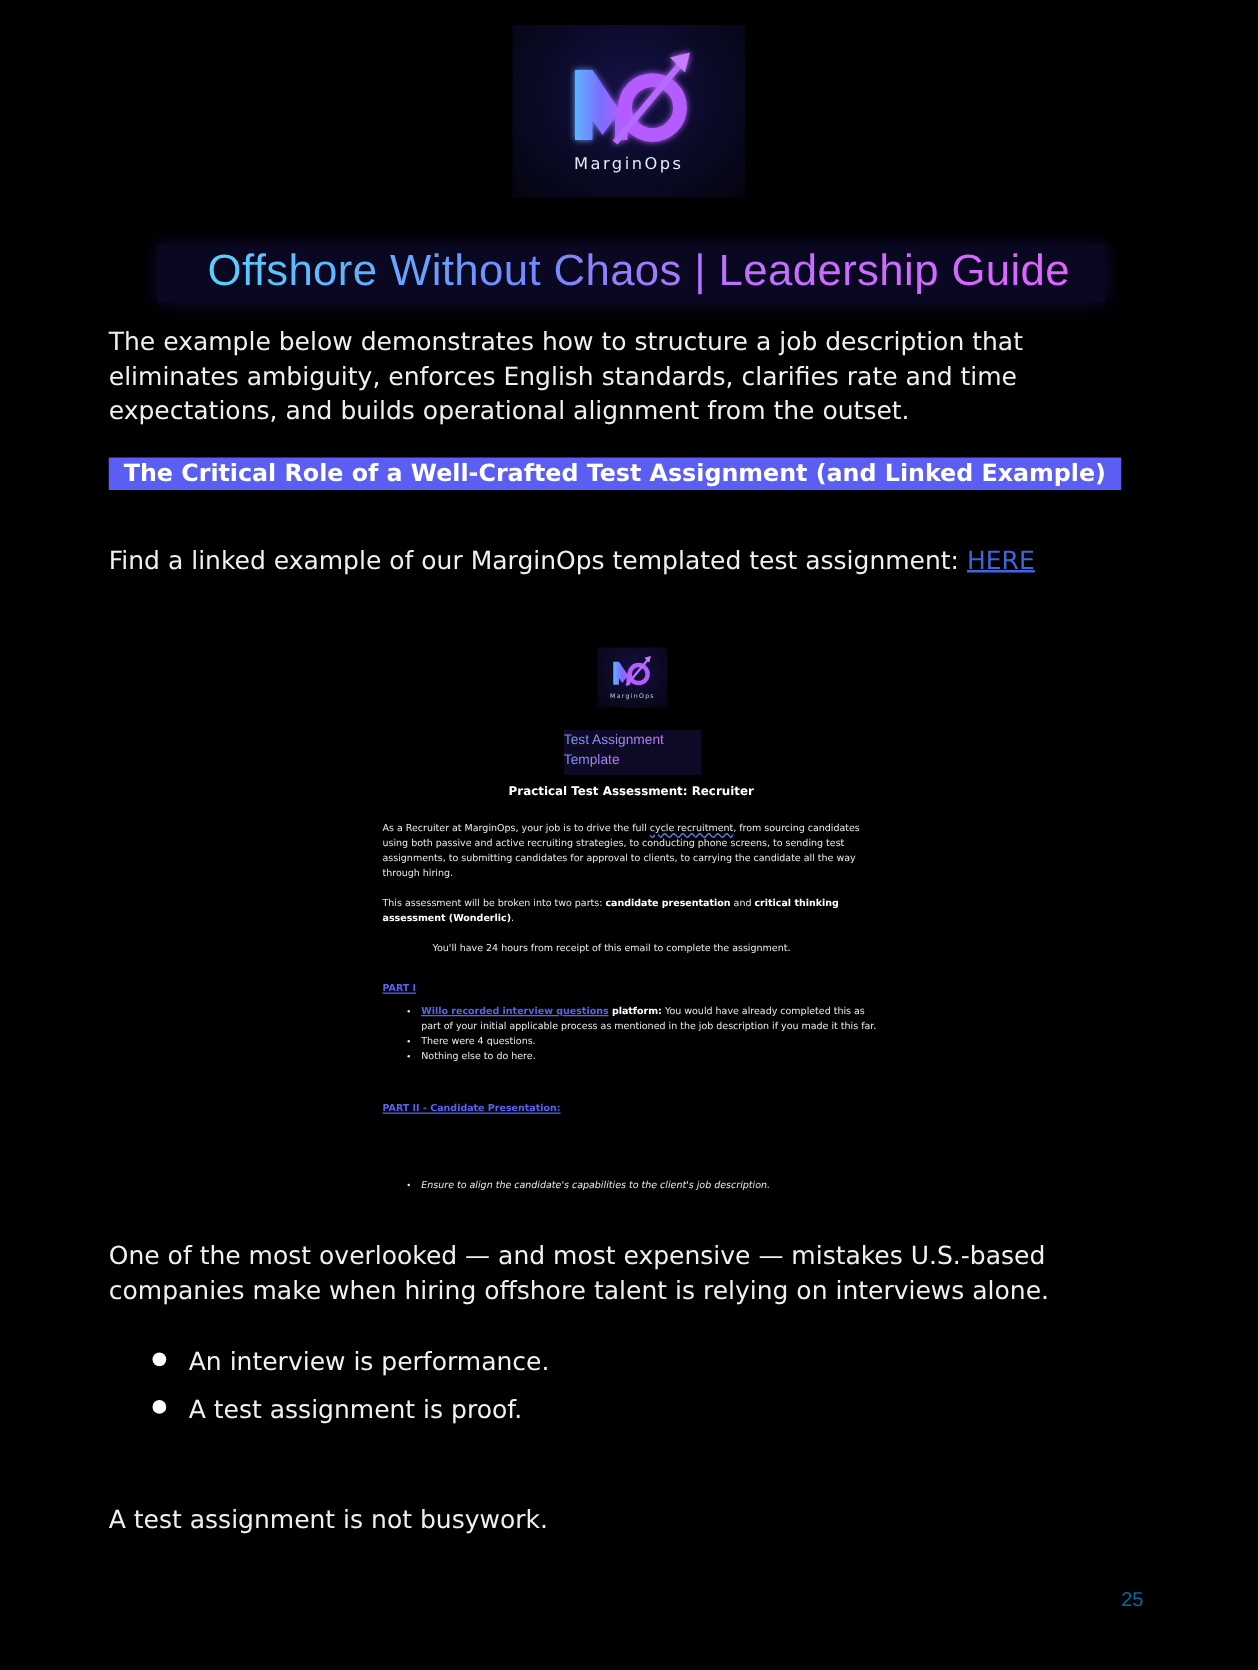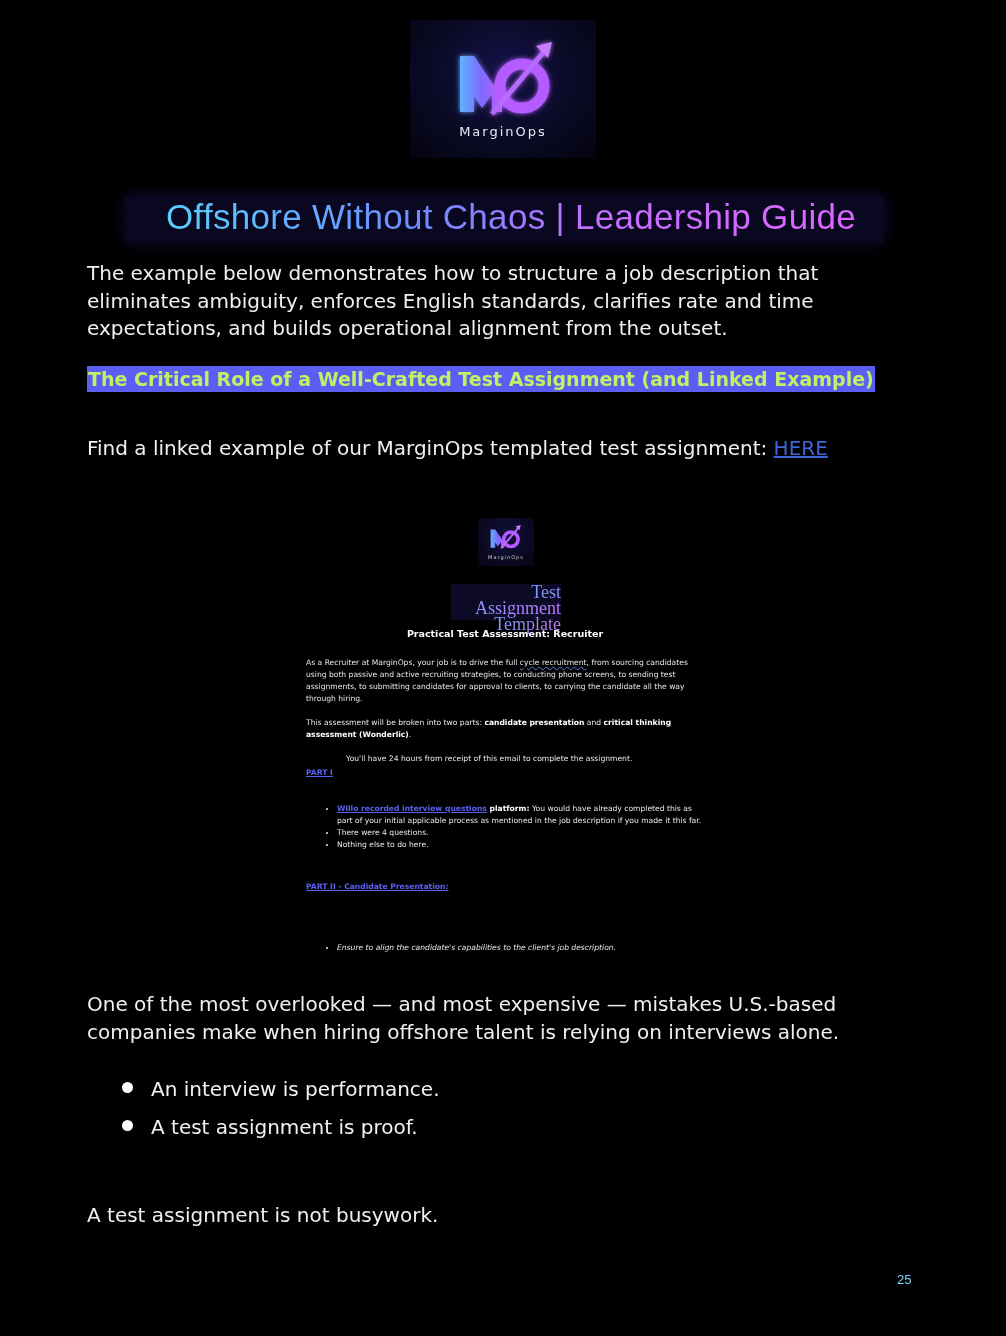--- a/index.html
+++ b/index.html
@@ -31,40 +31,40 @@
       background: linear-gradient(90deg, #56d8ff 0%, #6f8bff 38%, #c070ff 60%, #e065ff 100%);
       -webkit-background-clip: text; background-clip: text; color: transparent;
       text-shadow: none;
       letter-spacing: 0.3px;
     }
 
     .body-text { font-size: 20px; line-height: 27.5px; color: #f0f0f0; }
     .intro { left: 87px; top: 260px; width: 830px; }
 
     .heading-hl {
-      left: 87px; top: 366px; height: 26px; padding: 0 1px;
-      background: #5a5ef2; color: #bef264; font-weight: bold; font-size: 19px; line-height: 26px;
+      left: 87px; top: 366px; height: 26px; padding: 0 12px;
+      background: #5a5ef2; color: #ffffff; font-weight: bold; font-size: 19px; line-height: 26px;
       white-space: nowrap;
     }
 
     .link-line { left: 87px; top: 435px; white-space: nowrap; }
     .link { color: #3d67d8; text-decoration: underline; }
 
     
     .embed { left: 300px; top: 516px; width: 410px; height: 450px; }
     .mini-logo {
       position: absolute; left: 178px; top: 2px; width: 56px; height: 48px;
       background: radial-gradient(ellipse at 50% 40%, #14103f 0%, #050511 100%);
     }
     .mini-logo svg { position: absolute; left: 10px; top: 4px; width: 36px; height: 30px; }
     .mini-logo .w { position: absolute; left: 0; right: 0; top: 36px; text-align: center; font-size: 5px; letter-spacing: 1px; color: #ccc; }
     .mini-title {
       position: absolute; left: 151px; top: 68px; width: 110px; height: 36px;
-      background: #0c0a24; text-align: right; font-size: 18px; line-height: 16px;
-      font-family: Liberation Serif, serif;
+      background: #0c0a24; text-align: left; font-size: 11px; line-height: 16px;
+      font-family: Liberation Sans, sans-serif;
     }
     .mini-title span {
       background: linear-gradient(90deg, #7a9bff 0%, #c37cff 100%);
       -webkit-background-clip: text; background-clip: text; color: transparent;
     }
     .mini-sub { position: absolute; left: 0; right: 0; top: 112px; text-align: center; font-size: 9.5px; font-weight: bold; color: #fff; }
     .mini-text { position: absolute; left: 6px; width: 400px; font-size: 7.6px; line-height: 12px; color: #e8e8e8; }
     .mini-text b { color: #fff; }
     .mini-link { color: #5b62f0; text-decoration: underline; font-weight: bold; }
     .mini-ul { margin: 0; padding-left: 31px; list-style: disc; }
@@ -72,21 +72,21 @@
     .ul-wavy { text-decoration: underline; text-decoration-style: wavy; text-decoration-color: #5b7cd8; }
 
     .para2 { left: 87px; top: 991px; width: 830px; }
 
     .bullets { left: 119px; top: 1074px; margin: 0; padding: 0; list-style: none; }
     .bullets li { position: relative; padding-left: 32px; height: 37.5px; font-size: 20px; line-height: 30px; }
     .bullets li::before {
       content: ""; position: absolute; left: 3px; top: 8px; width: 11px; height: 11px; border-radius: 50%; background: #fff;
     }
     .closing { left: 87px; top: 1202px; white-space: nowrap; }
-    .page-num { left: 897px; top: 1272px; font-size: 13px; font-family: "Liberation Sans", sans-serif; color: #7dd3fc; text-align: right; }
+    .page-num { left: 897px; top: 1272px; font-size: 16px; font-family: "Liberation Sans", sans-serif; color: #0369a1; text-align: right; }
   </style>
 </head>
 <body>
 
 <div class="abs logo-box">
   <svg class="logo-mark" viewBox="0 0 110 90">
     <defs>
       <linearGradient id="mg" x1="0" x2="1" y1="0" y2="0">
         <stop offset="0" stop-color="#5fb4ff"></stop>
           <stop offset="0.5" stop-color="#7c6cff"></stop>
@@ -139,21 +139,21 @@
   <div class="mini-sub">Practical Test Assessment: Recruiter</div>
 
   <div class="mini-text" style="top:141px;">
     <span>As a Recruiter at MarginOps, your job is to drive the full </span><span class="ul-wavy">cycle recruitment</span><span>, from sourcing candidates using both passive and active recruiting strategies, to conducting phone screens, to sending test assignments, to submitting candidates for approval to clients, to carrying the candidate all the way through hiring.</span>
   </div>
   <div class="mini-text" style="top:201px;">
     <span>This assessment will be broken into two parts: </span><b>candidate presentation</b><span> and </span><b>critical thinking assessment (Wonderlic)</b><span>.</span>
   </div>
   <div class="mini-text" style="top:237px;margin-left:40px;">You'll have 24 hours from receipt of this email to complete the assignment.</div>
 
-  <div class="mini-text" style="top:251px;">
+  <div class="mini-text" style="top:269px;">
     <a class="mini-link">PART I</a>
   </div>
   <div class="mini-text" style="top:287px;">
     <ul class="mini-ul">
       <li><a class="mini-link">Willo recorded interview questions</a><b> platform:</b><span> You would have already completed this as part of your initial applicable process as mentioned in the job description if you made it this far.</span></li>
       <li>There were 4 questions.</li>
       <li>Nothing else to do here.</li>
     </ul>
   </div>
 

